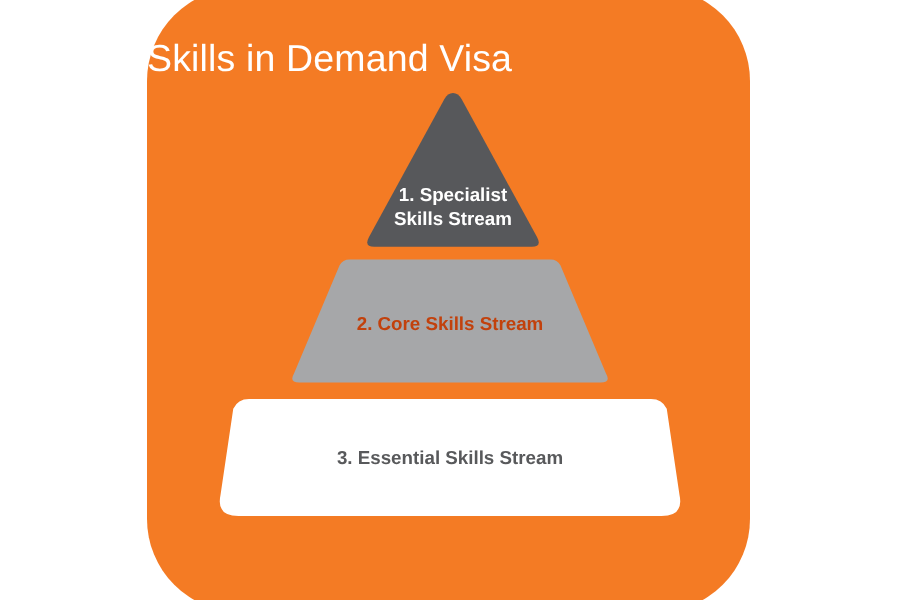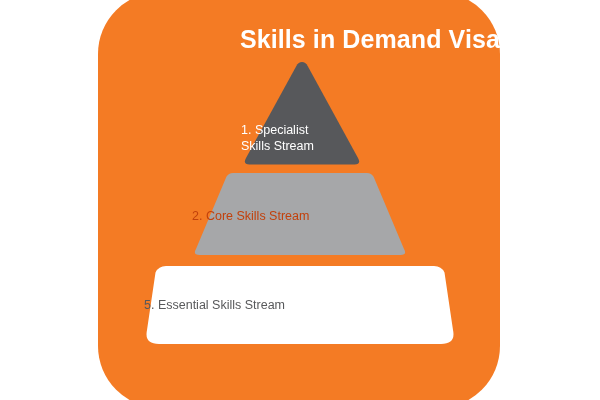--- a/index.html
+++ b/index.html
@@ -31,24 +31,24 @@
     background: #f47b24;
     border-radius: 62px;
   }
 
   
   #title {
     position: absolute;
     left: 98px;
     top: 24px;
     width: 402px;
-    text-align: right;
+    text-align: left;
     color: #ffffff;
     font-size: 25px;
-    font-weight: bold;
+    font-weight: normal;
     letter-spacing: 0.1px;
     line-height: 30px;
   }
 
   
   #pyramid {
     position: absolute;
     left: 0;
     top: 0;
     width: 600px;
@@ -59,22 +59,22 @@
     position: absolute;
   }
 
   .tier svg {
     display: block;
     overflow: visible;
   }
 
   .tier-label {
     position: absolute;
-    text-align: left;
-    font-weight: normal;
+    text-align: center;
+    font-weight: bold;
     line-height: 1.28;
     white-space: pre-line;
     pointer-events: none;
   }
 
   
   #tier-1 {
     left: 241px;
     top: 60px;
     width: 122px;
@@ -165,16 +165,16 @@
                  L 290 2
                  Q 297.5 2 300.5 8.5
                  L 309 66
                  Q 312 80 297 80
                  L 15 80
                  Q 0 80 3 66
                  L 11.5 8.5
                  Q 14.5 2 22 2 Z" fill="#ffffff"></path>
       </svg>
     </div>
-    <div class="tier-label" id="tier-3-label">5. Essential Skills Stream</div>
+    <div class="tier-label" id="tier-3-label">3. Essential Skills Stream</div>
 
   </div>
 </div>
 
 </body></html>

